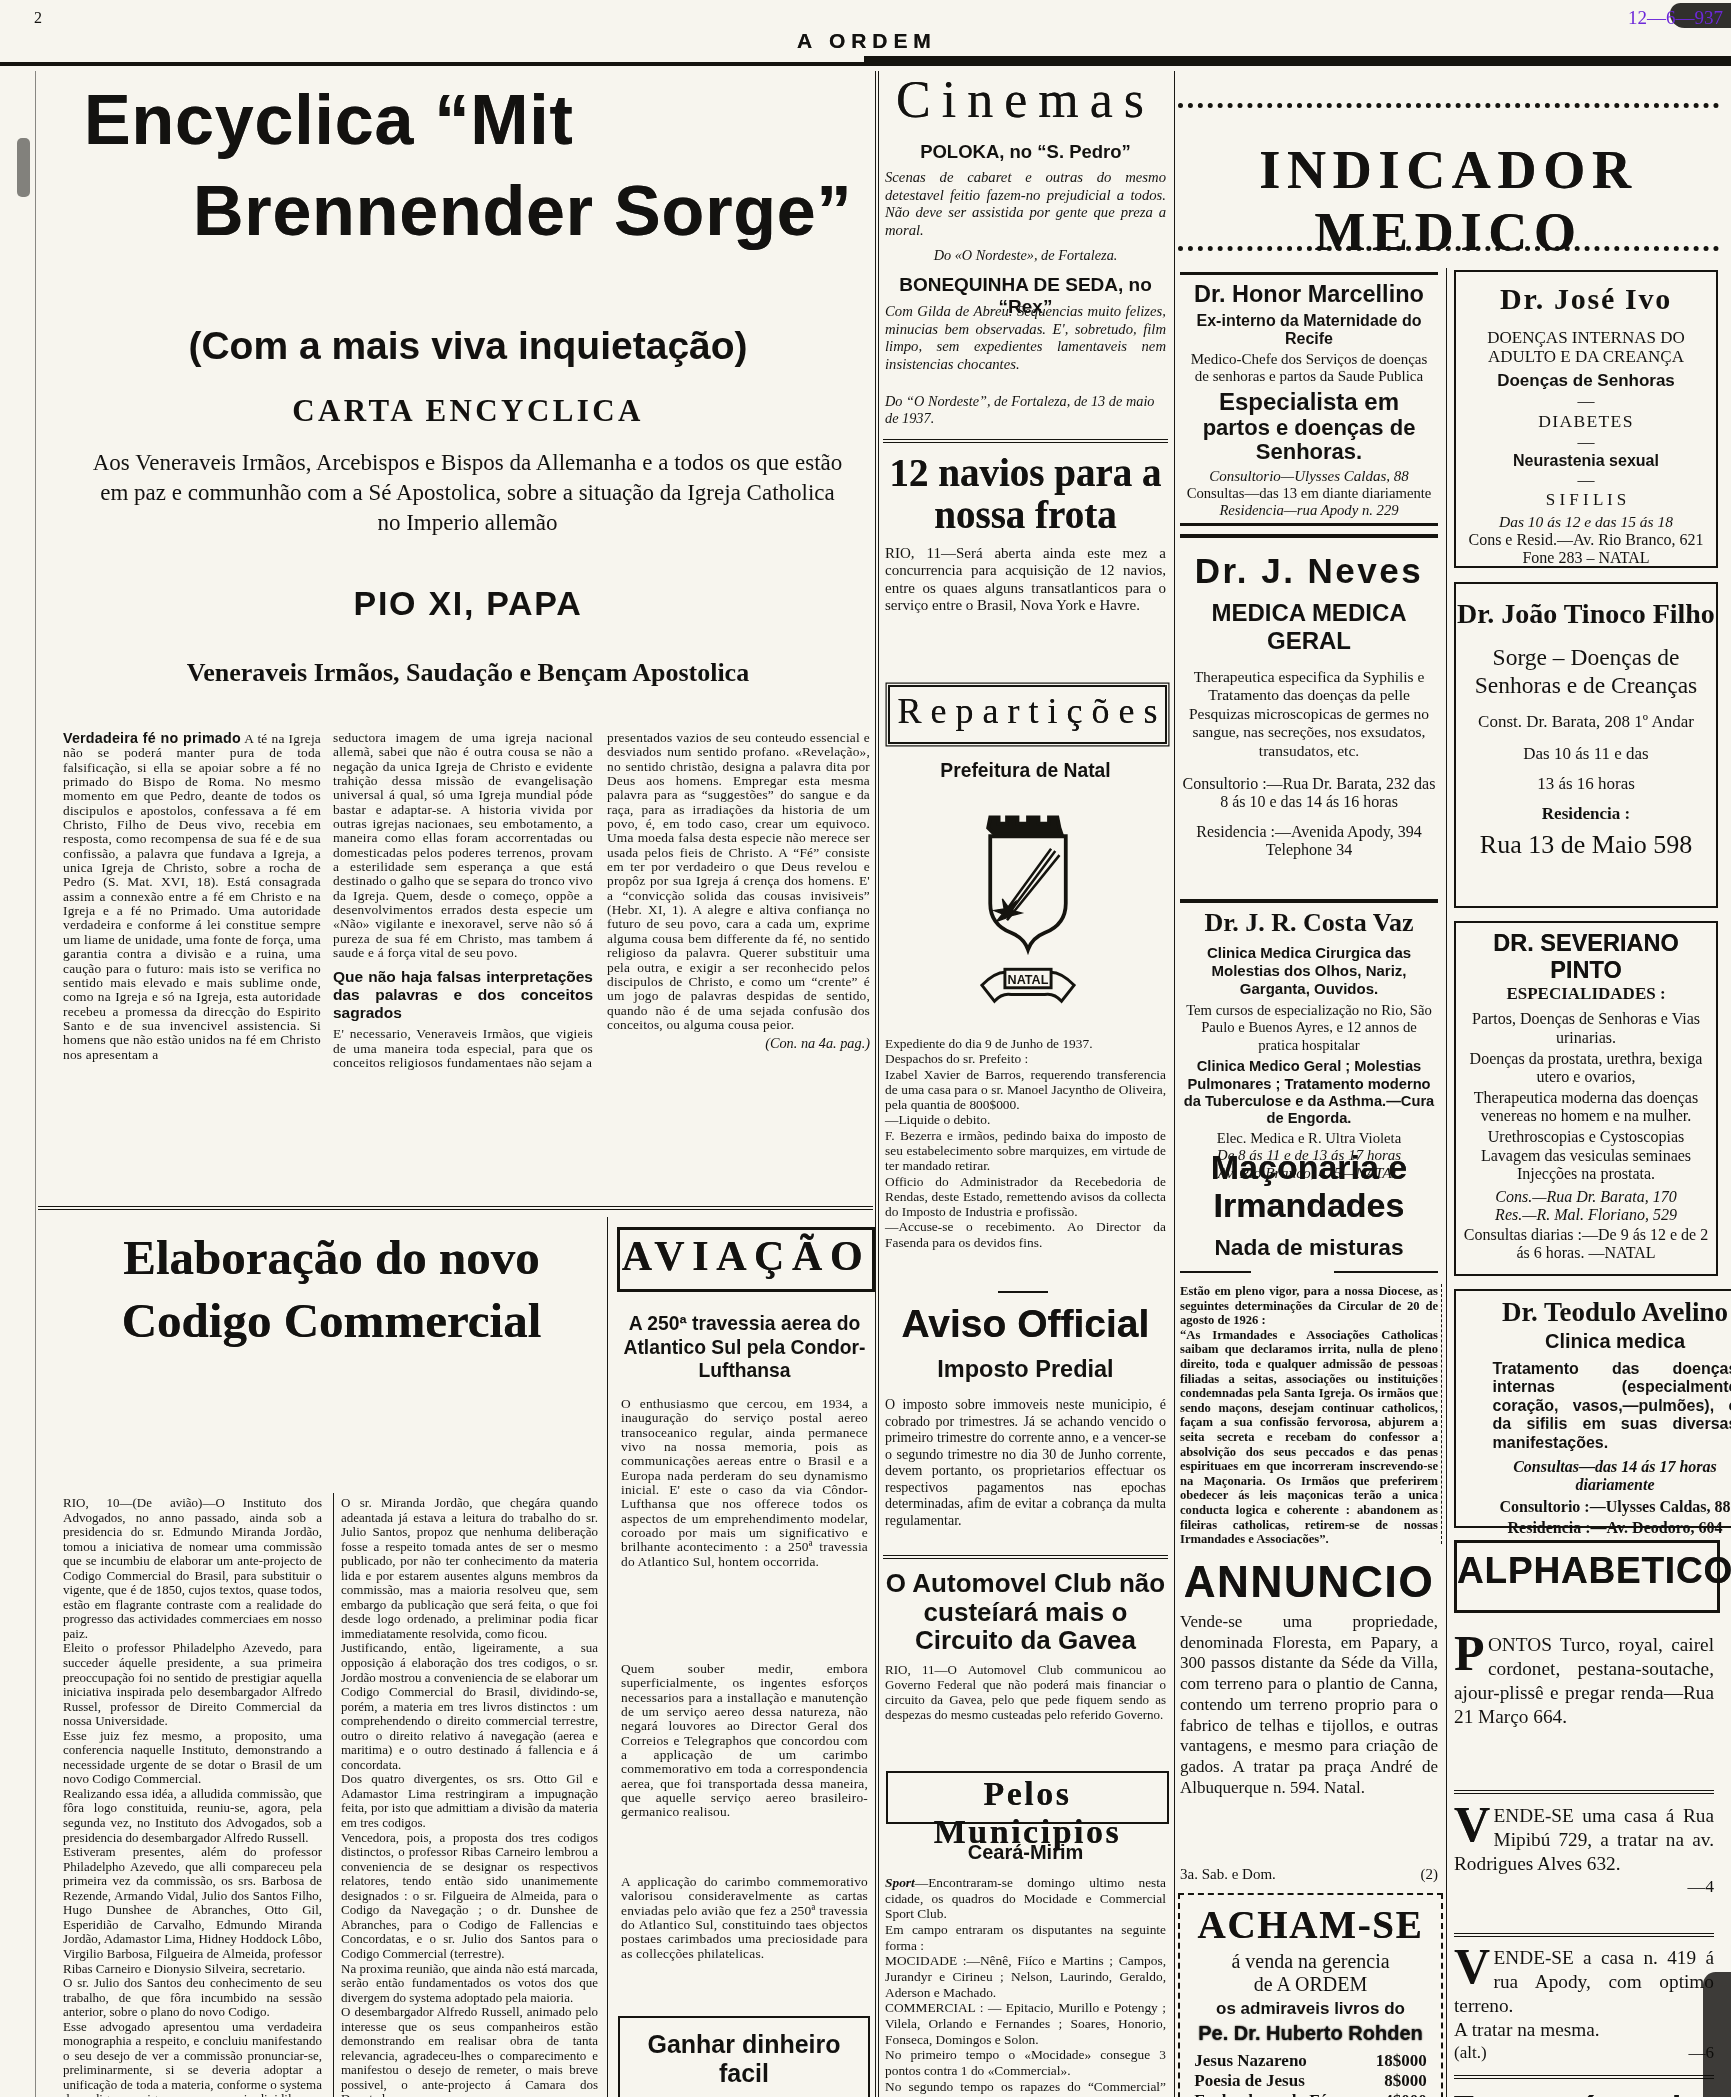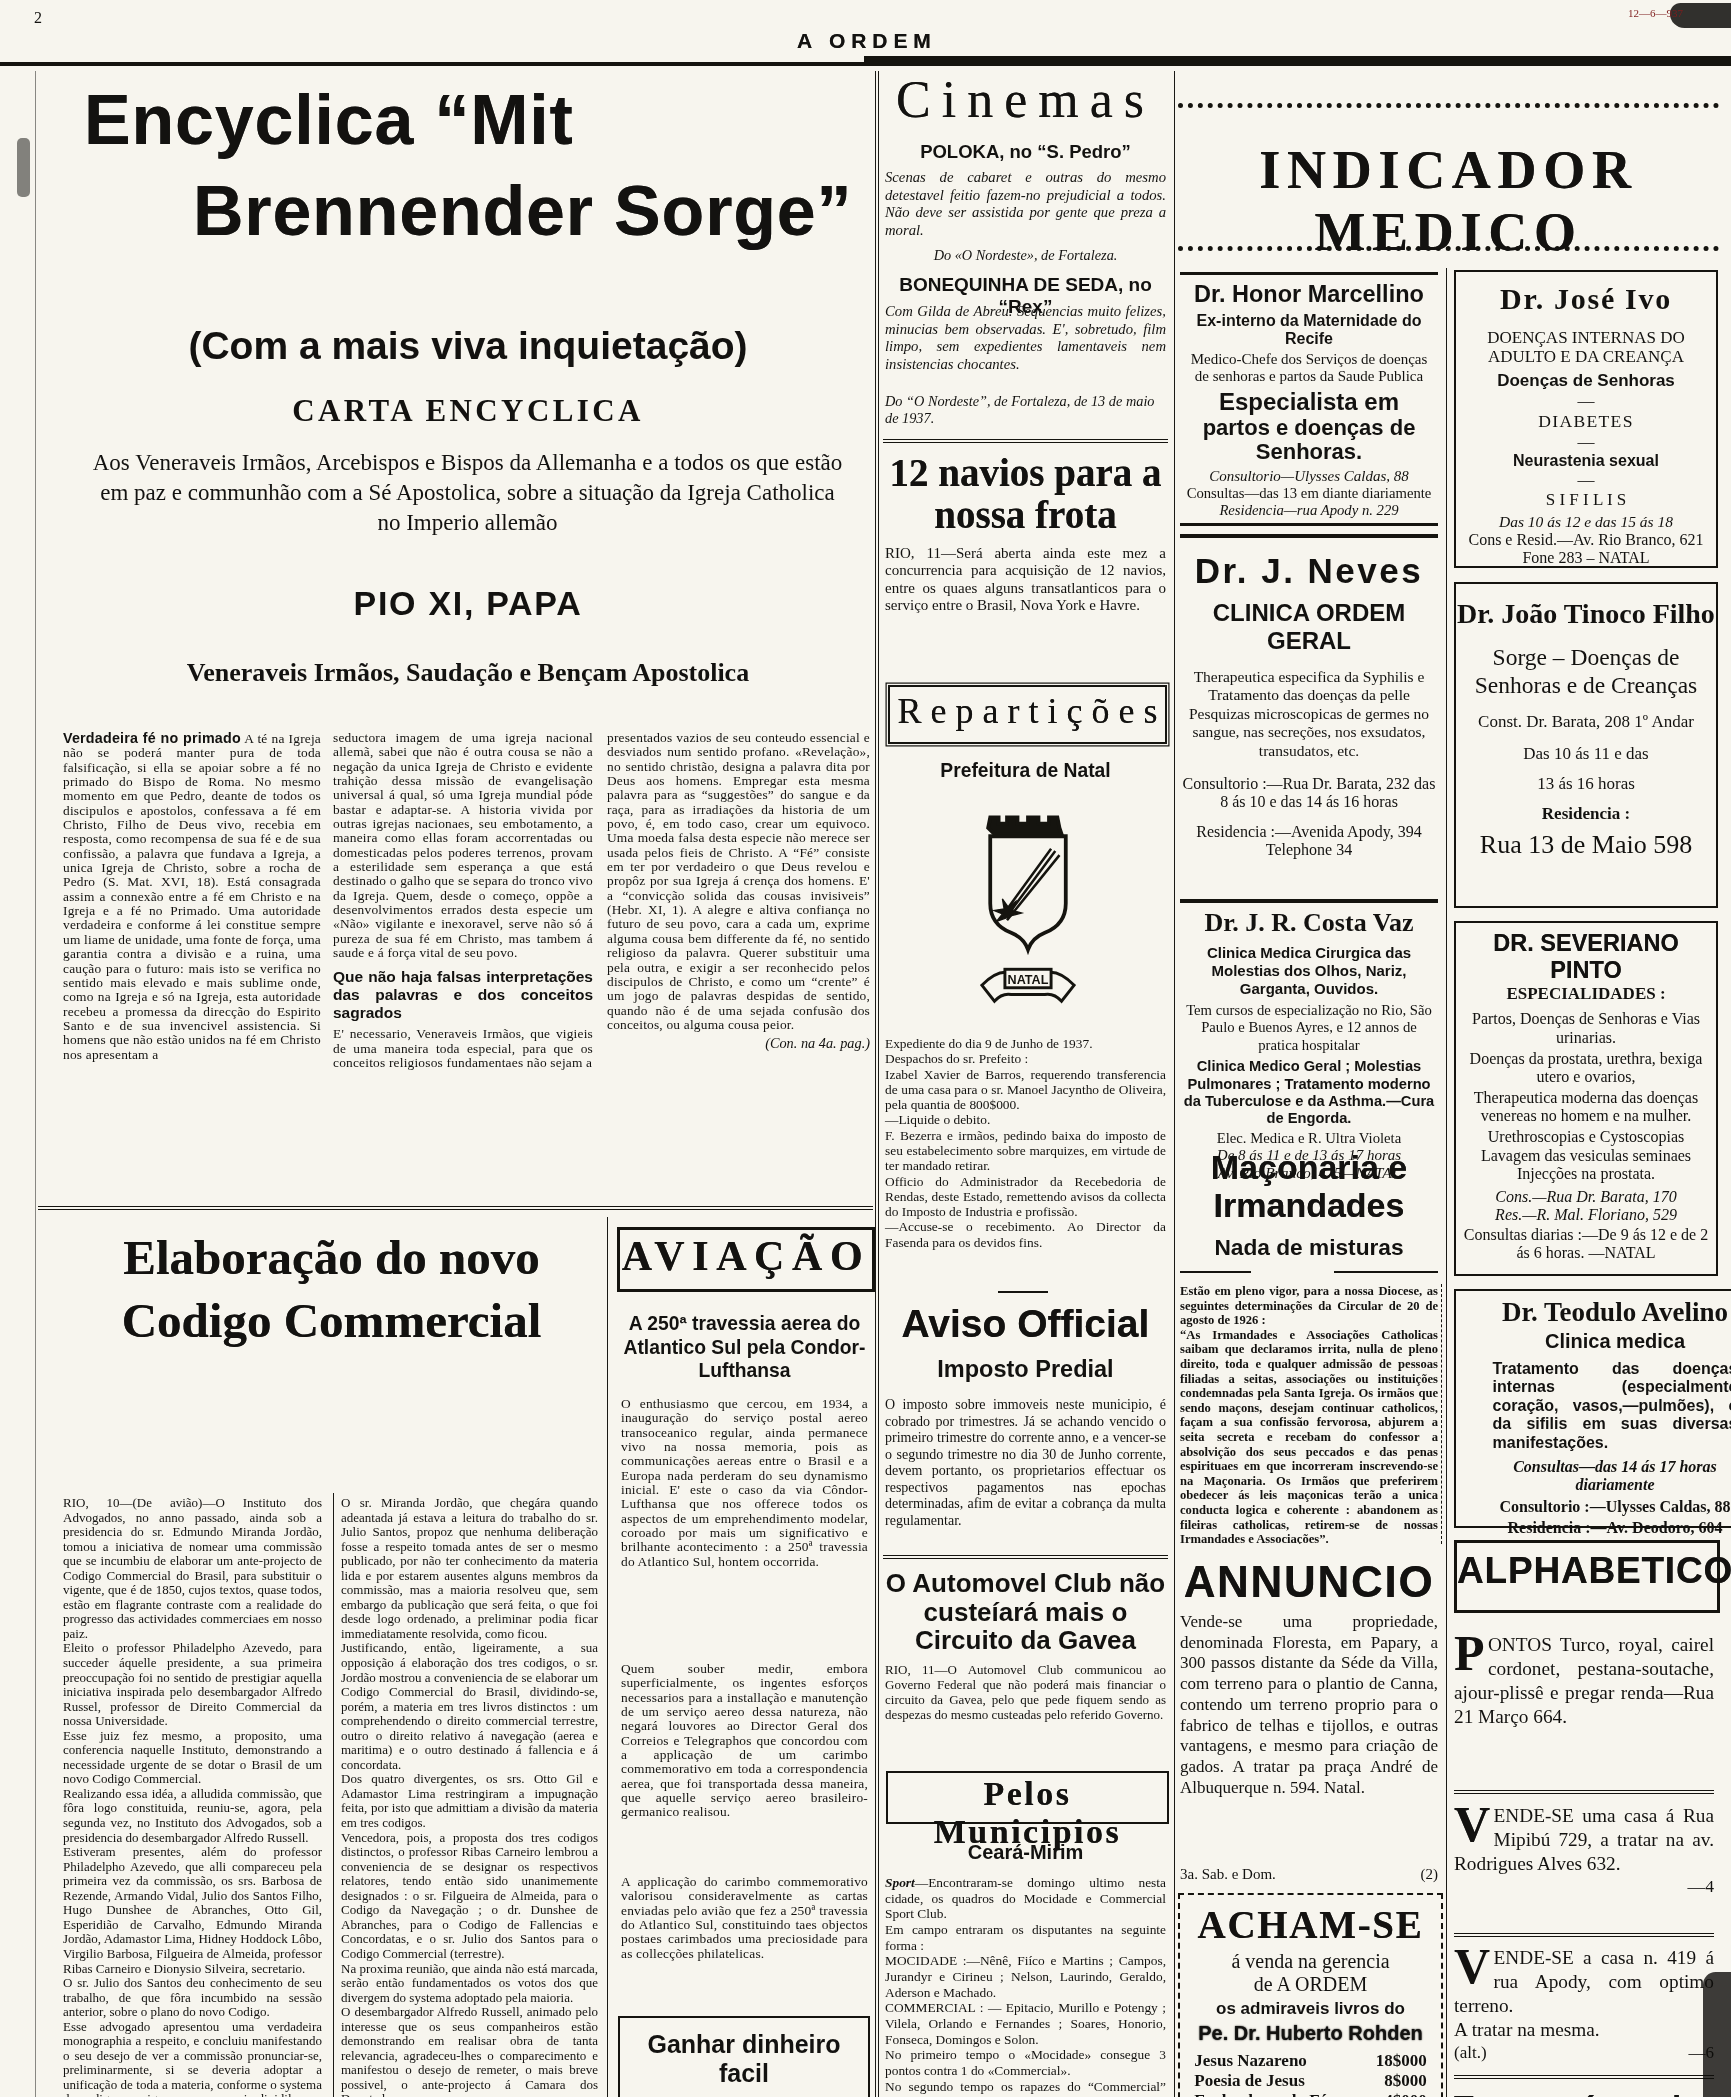--- a/index.html
+++ b/index.html
@@ -28,21 +28,21 @@
   svg text{font-family:"Liberation Sans",sans-serif;}
 </style>
 </head>
 <body>
 
 <div id="sheet">
 
   <div class="abs ser" style="left:34px;top:9.2px;font-size:16px;">2</div>
   <div class="abs san b ink" style="left:797px;top:29px;font-size:21px;letter-spacing:5.9px;">A ORDEM</div>
   <div class="smear" style="left:1670px;top:3.4px;width:62px;height:25px;border-radius:12.6px 0 0 17px;opacity:.85;"></div>
-  <div class="abs ser" style="left:1628px;top:6.7px;font-size:11px;color:#7f1d1d;">12—6—937</div>
+  <div class="abs ser" style="left:1628px;top:6.7px;font-size:19px;color:#6d28d9;">12—6—937</div>
   <div class="hrule" style="left:0;top:62px;width:1732px;height:4.2px;"></div>
   <div class="hrule" style="left:864px;top:56px;width:868px;height:9.2px;"></div>
 
   <div class="vrule" style="left:875px;top:71px;height:2391px;"></div>
   <div class="vrule" style="left:878px;top:71px;height:2391px;"></div>
   <div class="vrule" style="left:1174px;top:71px;height:2425px;"></div>
   <div class="vrule" style="left:1446px;top:268px;height:2081px;width:0.8px;"></div>
   <div class="vrule" style="left:333px;top:1493px;height:860px;width:0.8px;"></div>
   <div class="vrule" style="left:607px;top:1217px;height:1175px;width:0.8px;"></div>
   <div class="vrule" style="left:35px;top:71px;height:2307px;width:0.8px;opacity:.5;"></div>
@@ -169,21 +169,21 @@
     <div class="ser" style="font-size:15px;line-height:1.15;margin:2.5px 5.9px 0 5.9px;">Medico-Chefe dos Serviços de doenças de senhoras e partos da Saude Publica</div>
     <div class="san b" style="font-size:24px;margin-top:3.4px;">Especialista em</div>
     <div class="san b" style="font-size:22px;line-height:1.05;">partos e doenças de Senhoras.</div>
     <div class="ser" style="font-size:15px;margin-top:5px;"><span class="i">Consultorio—Ulysses Caldas, 88</span></div>
     <div class="ser" style="font-size:14.7px;">Consultas—das 13 em diante diariamente</div>
     <div class="ser i" style="font-size:14.7px;">Residencia—rua Apody n. 229</div>
   </div>
 
   <div class="abs c" style="left:1180px;top:534px;width:258px;height:361px;border-top:4.2px solid #15140f;border-bottom:4.2px solid #15140f;">
     <div class="san b" style="font-size:35px;margin-top:12.6px;letter-spacing:2.5px;">Dr. J. Neves</div>
-    <div class="san b" style="font-size:24px;margin-top:8.4px;">CLINICA ORDEM GERAL</div>
+    <div class="san b" style="font-size:24px;margin-top:8.4px;">MEDICA MEDICA GERAL</div>
     <div class="ser j" style="font-size:15.5px;line-height:1.2;margin:12.6px 4.2px 0 4.2px;text-align:center;">Therapeutica especifica da Syphilis e Tratamento das doenças da pelle Pesquizas microscopicas de germes no sangue, nas secreções, nos exsudatos, transudatos, etc.</div>
     <div class="ser" style="font-size:16px;margin-top:14.3px;">Consultorio :—Rua Dr. Barata, 232 das 8 ás 10 e das 14 ás 16 horas</div>
     <div class="ser" style="font-size:16px;margin-top:12.6px;">Residencia :—Avenida Apody, 394</div>
     <div class="ser" style="font-size:16px;">Telephone 34</div>
   </div>
 
   <div class="abs c" style="left:1180px;top:908px;width:258px;">
     <div class="ser b" style="font-size:26px;">Dr. J. R. Costa Vaz</div>
     <div class="san b" style="font-size:15px;line-height:1.2;margin-top:5.9px;">Clinica Medica Cirurgica das Molestias dos Olhos, Nariz, Garganta, Ouvidos.</div>
     <div class="ser" style="font-size:14.7px;line-height:1.18;margin-top:4.2px;">Tem cursos de especialização no Rio, São Paulo e Buenos Ayres, e 12 annos de pratica hospitalar</div>

